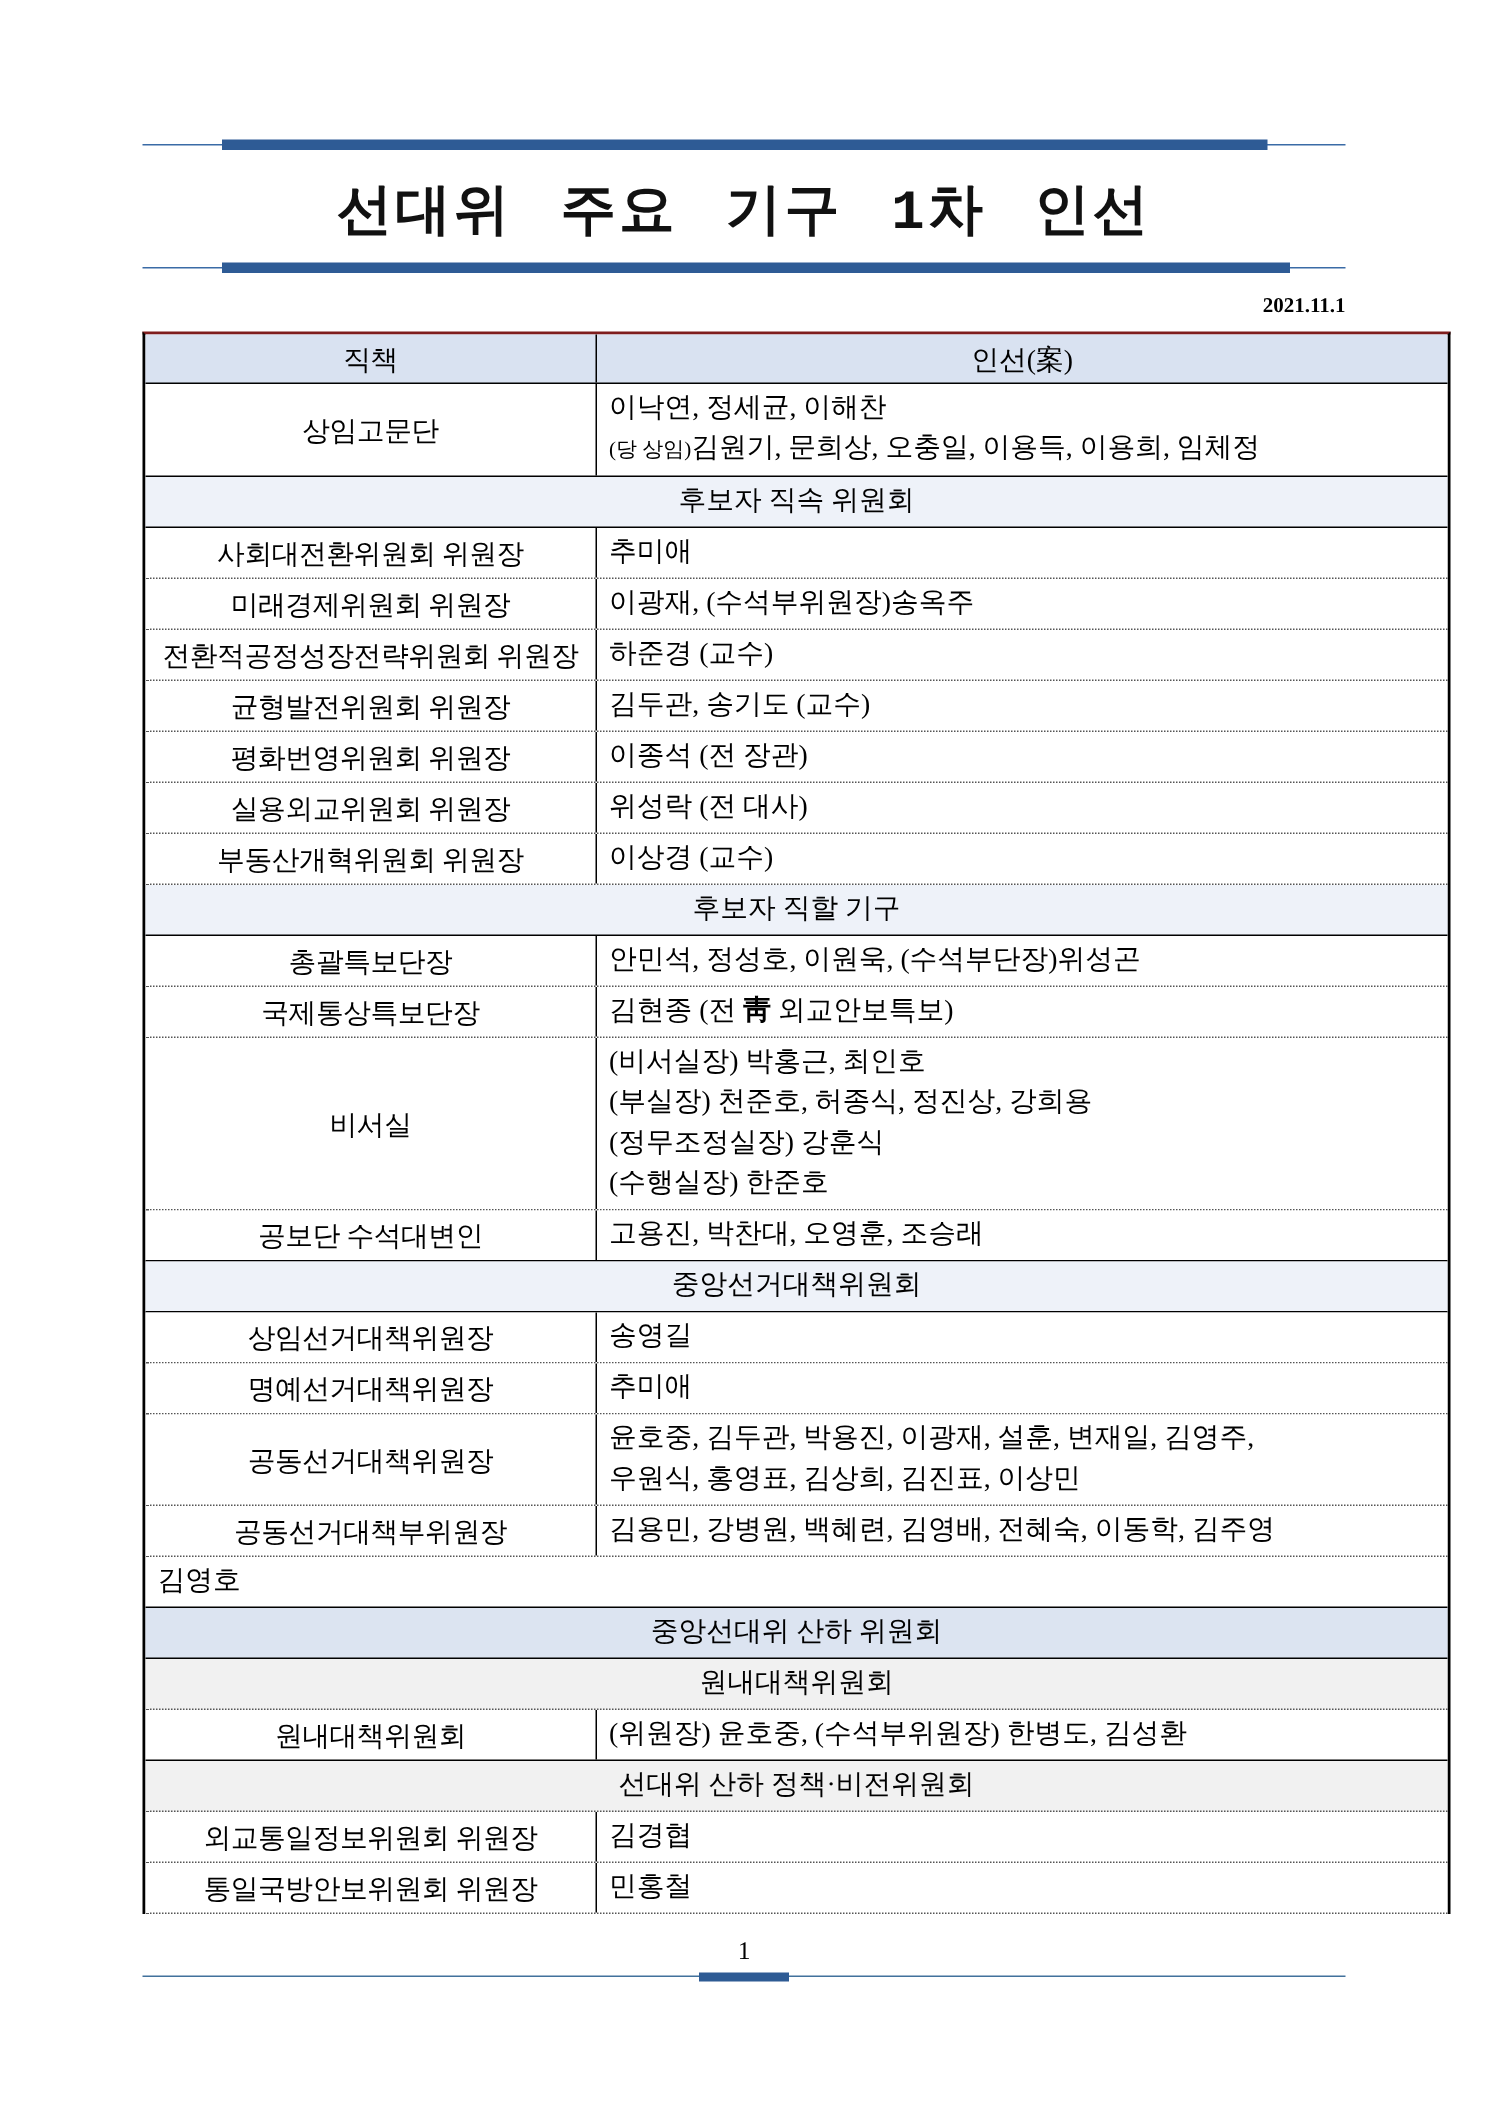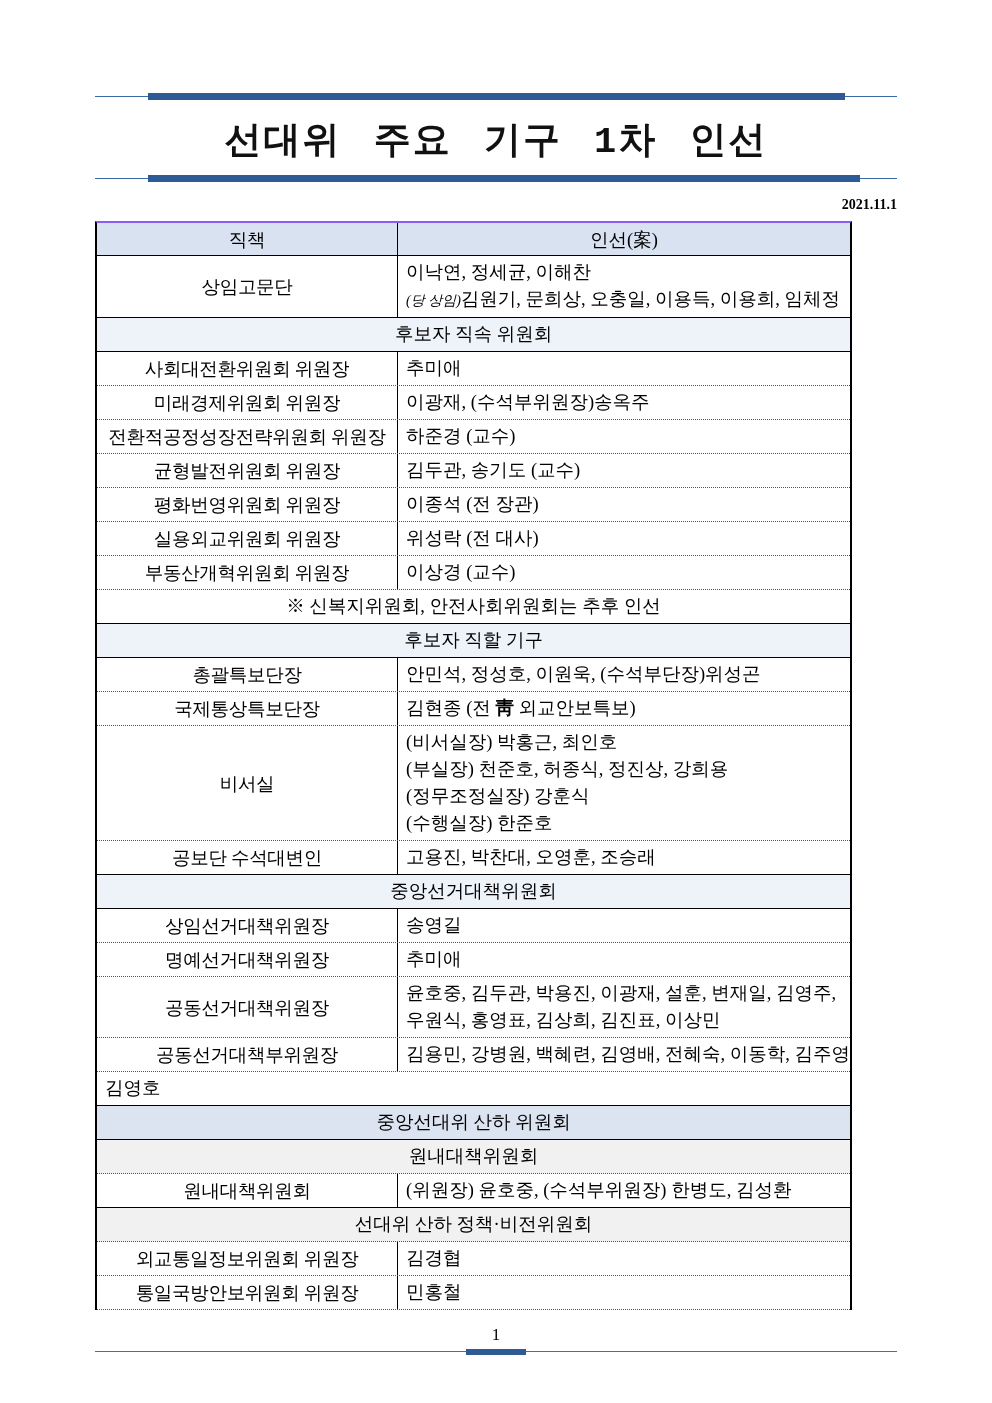--- a/index.html
+++ b/index.html
@@ -17,40 +17,40 @@
     text-align:center;margin:14px 0 10px 0;
     font-family:Liberation Mono, monospace;
     font-weight:700;font-size:37px;letter-spacing:2px;word-spacing:8px;color:#111;
   }
   .doc-date{
     text-align:right;margin:14px 95px 8px 0;
     font-weight:700;font-size:14px;font-family:"Liberation Serif",serif;padding-left:27px;
   }
   
   .tbl{
-    margin:6px 0 0 95px;width:757px;box-sizing:border-box;
-    border-top:2px solid #8b5cf6;border-left:2px solid #000;border-right:2px solid #000;
+    margin:6px 0 0 95px;width:872px;box-sizing:border-box;
+    border-top:2px solid #7f1d1d;border-left:2px solid #000;border-right:2px solid #000;
     font-size:18.5px;
   }
   .row{display:flex;align-items:stretch;min-height:33px;box-sizing:border-box;background:#fff;}
   .row.b-solid{border-bottom:1.6px solid #000;}
   .row.b-dotted{border-bottom:1px dotted #555;}
   .cell{box-sizing:border-box;}
   .cell.pos{
     flex:0 0 301px;width:301px;border-right:1.6px solid #000;
     display:flex;align-items:center;justify-content:center;text-align:center;
     padding:3px 2px;white-space:nowrap;overflow:hidden;letter-spacing:-0.3px;
   }
   .cell.val{
     flex:1;display:flex;flex-direction:column;justify-content:center;
     padding:3px 8px;overflow:hidden;
   }
   .cell.val.center{align-items:center;text-align:left;}
   .line{line-height:27px;white-space:nowrap;}
-  .seg.small{font-size:14px;font-style:italic;}
+  .seg.small{font-size:14px;}
   .seg.bold{font-weight:700;}
   .row.header{background:#d9e2f1;}
   .row.section .cell.full,.row.note .cell.full{
     flex:1;text-align:center;line-height:27px;padding:3px 6px;
     display:flex;align-items:center;justify-content:center;
   }
   .row.section.v-blue{background:#eef2f9;}
   .row.section.v-blue-strong{background:#dce4f1;}
   .row.section.v-gray{background:#f1f1f1;}
   .row.note{background:#ffffff;}
@@ -131,23 +131,20 @@
           <div class="cell val">
             <div class="line"><span class="seg">위성락 (전 대사)</span></div>
           </div>
         </div>
         <div class="row data b-dotted">
           <div class="cell pos">부동산개혁위원회 위원장</div>
           <div class="cell val">
             <div class="line"><span class="seg">이상경 (교수)</span></div>
           </div>
         </div>
-        <div class="row note b-solid">
-          <div class="cell full">※ 신복지위원회, 안전사회위원회는 추후 인선</div>
-        </div>
         <div class="row section v-blue b-solid">
           <div class="cell full">후보자 직할 기구</div>
         </div>
         <div class="row data b-dotted">
           <div class="cell pos">총괄특보단장</div>
           <div class="cell val">
             <div class="line"><span class="seg">안민석, 정성호, 이원욱, (수석부단장)위성곤</span></div>
           </div>
         </div>
         <div class="row data b-dotted">

